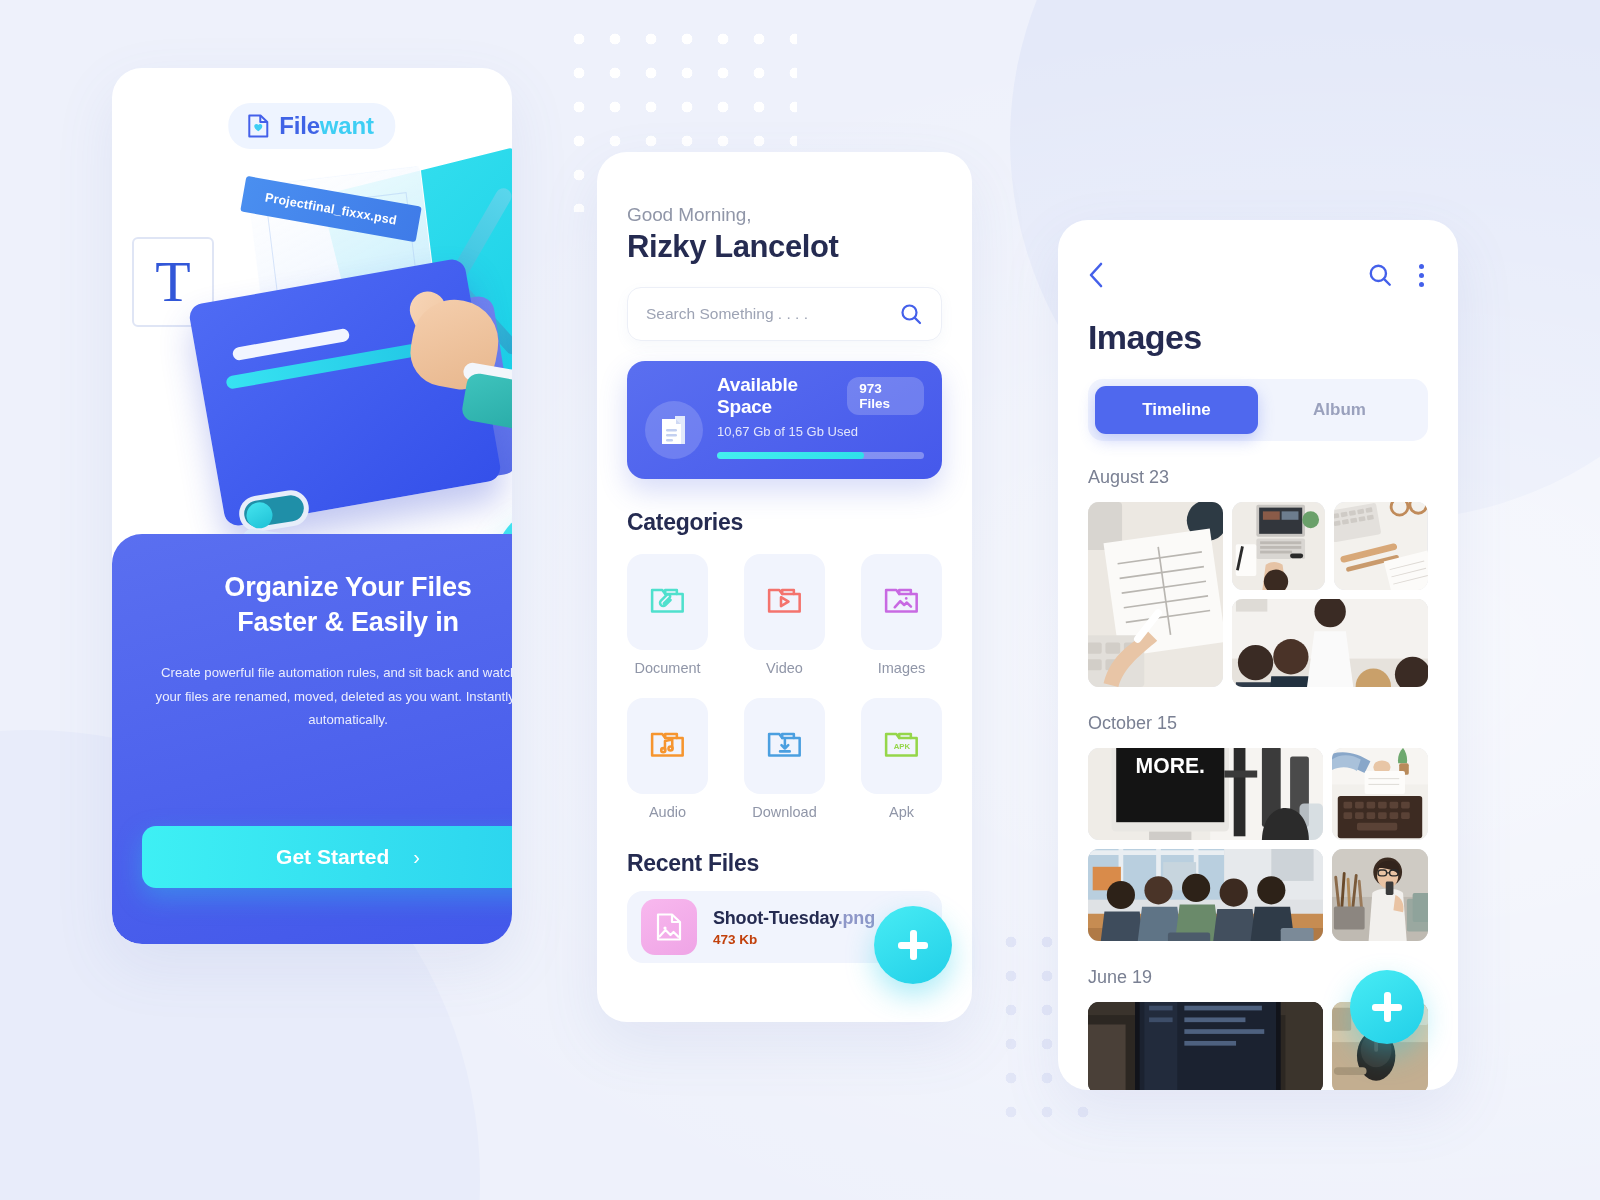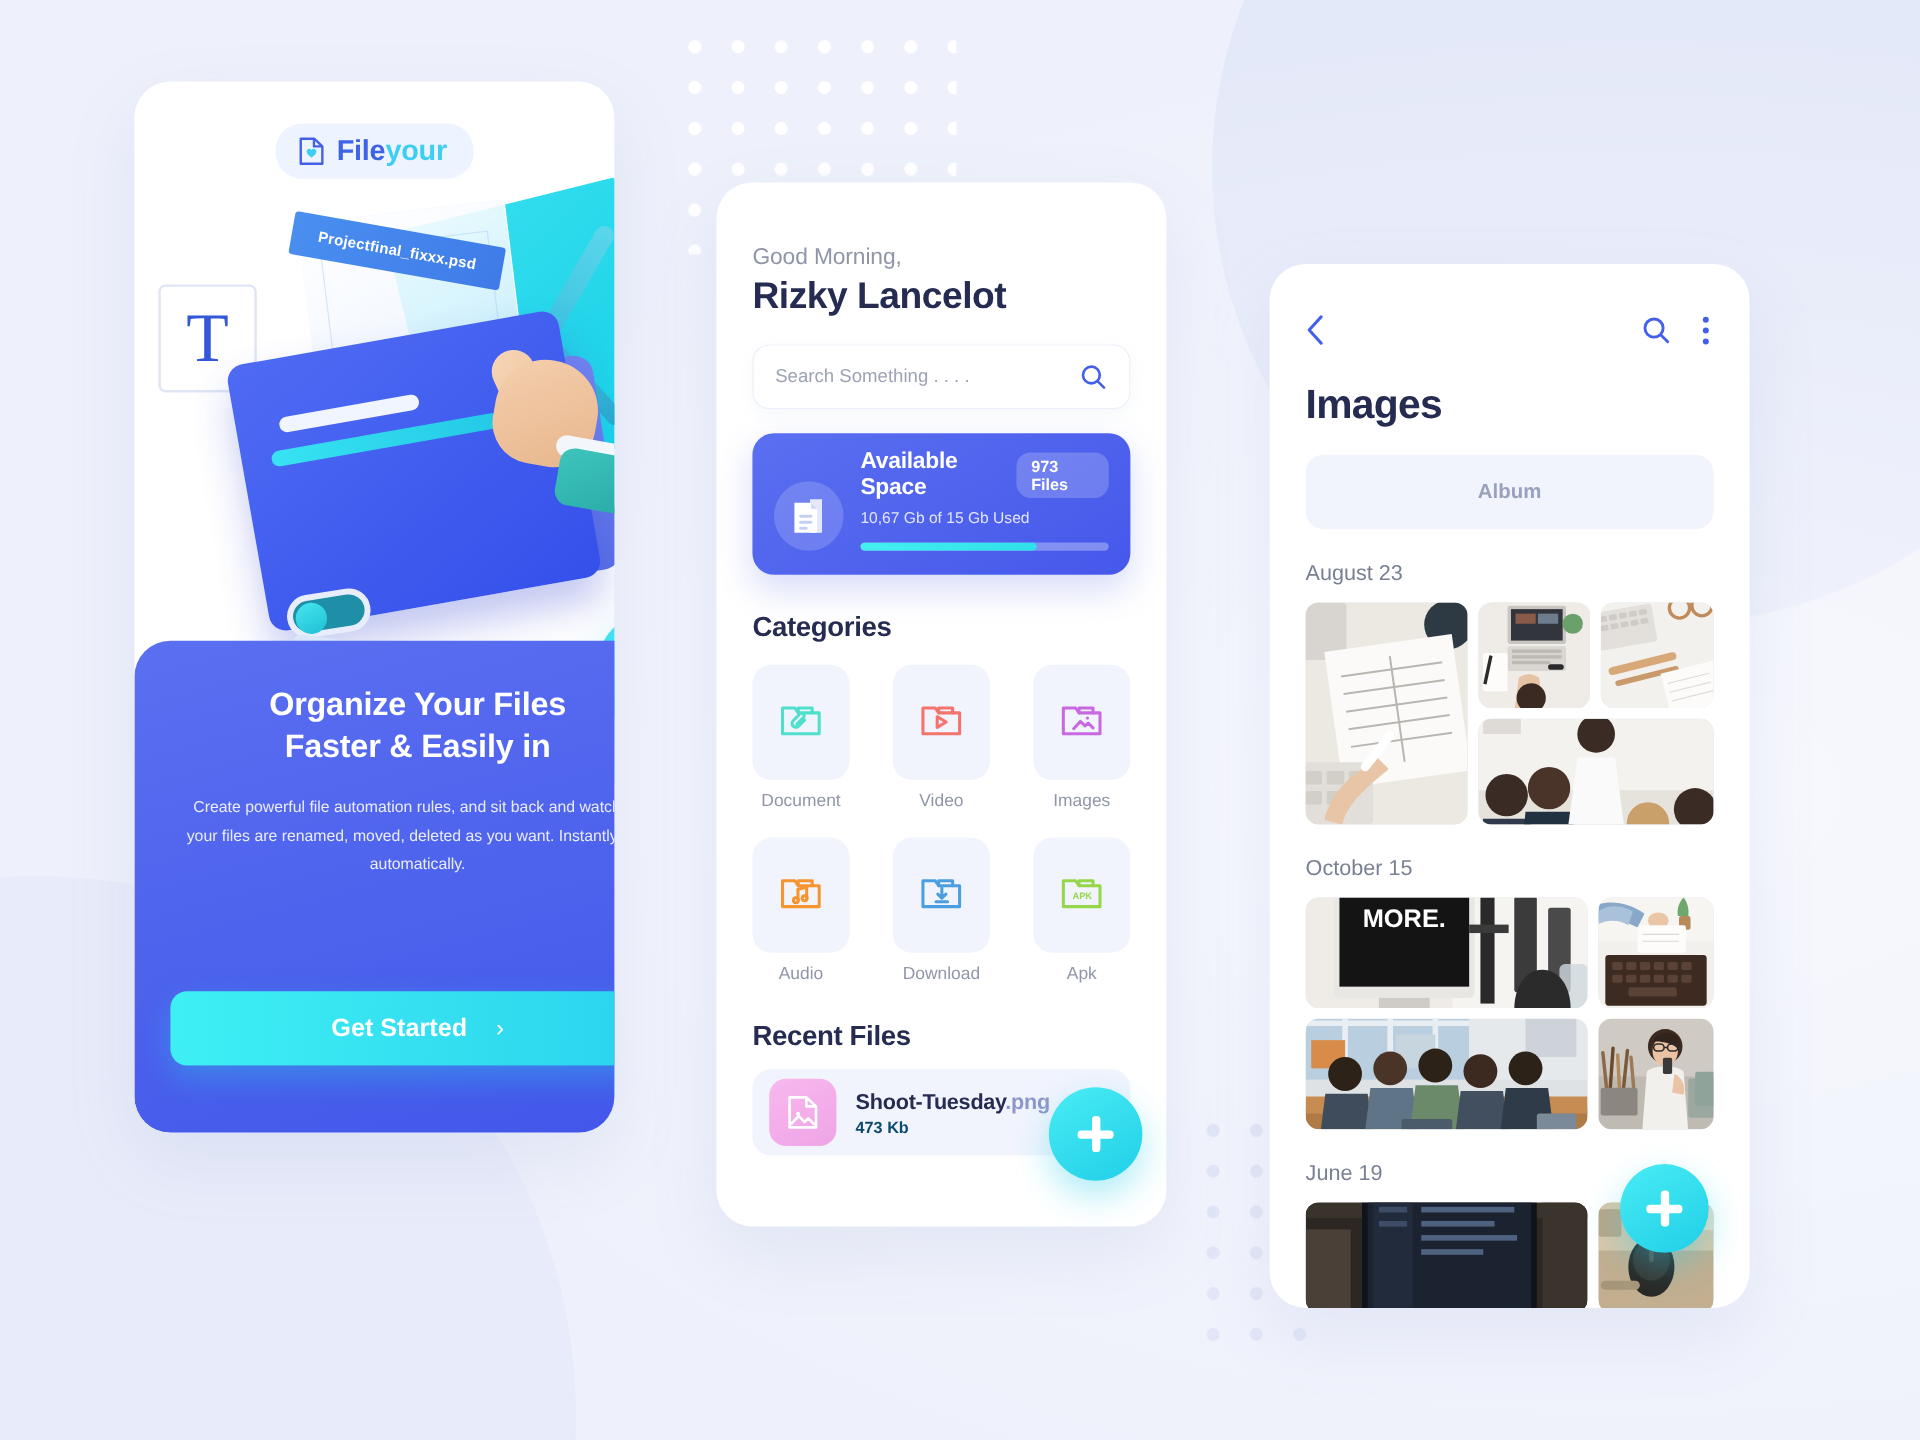--- a/index.html
+++ b/index.html
@@ -311,21 +311,21 @@
     background: #f1f4fd; display:flex; align-items:center; gap: 16px;
     padding: 0 14px;
   }
   .rec-ico {
     width: 56px; height: 56px; border-radius: 14px;
     background: linear-gradient(150deg,#f8b8ee,#efa4e6);
     display:flex; align-items:center; justify-content:center;
   }
   .rec-name { font-size: 18px; font-weight: 700; color: #252b51; letter-spacing:-0.2px;}
   .rec-name .ext { color: #8e97c8; font-weight: 700; }
-  .rec-size { font-size: 13.5px; color: #0c4a6e; font-weight: 700; margin-top: 3px; }
+  .rec-size { font-size: 13.5px; color: #c2410c; font-weight: 700; margin-top: 3px; }
 
   .fab {
     position: absolute; border-radius: 50%;
     background: linear-gradient(150deg, #48ecf4 0%, #21cfe8 100%);
     display:flex; align-items:center; justify-content:center;
     box-shadow: 0 12px 28px rgba(40,205,235,0.38);
     border: none; cursor: pointer;
   }
   #fab-mid { left: 874px; top: 906px; width: 78px; height: 78px; }
   #fab-right { left: 1350px; top: 970px; width: 74px; height: 74px; }
@@ -409,21 +409,21 @@
       <div class="il-plate"></div>
       <div class="il-x"></div>
     </div>
 
     <div class="logo-pill">
       <svg class="logo-mark" viewBox="0 0 24 26">
         <path d="M3 2.6h11.2L21 9v14.4H3z" fill="none" stroke="#4460ea" stroke-width="2" stroke-linejoin="round"></path>
         <path d="M14 2.6V9h7" fill="none" stroke="#4460ea" stroke-width="2" stroke-linejoin="round"></path>
         <path d="M12 18.2c-2.6-1.9-4-3.3-4-5 0-1.3 1-2.2 2.2-2.2.8 0 1.4.4 1.8.9.4-.5 1-.9 1.8-.9 1.2 0 2.2.9 2.2 2.2 0 1.7-1.4 3.1-4 5z" fill="#3ecef4"></path>
       </svg>
-      <span class="logo-text"><span class="a">File</span><span class="b">your</span></span>
+      <span class="logo-text"><span class="a">File</span><span class="b">want</span></span>
     </div>
 
     <div class="hero-card">
       <div class="hero-title">
         <div>Organize Your Files</div>
         <div>Faster &amp; Easily in</div>
       </div>
       <div class="hero-desc">Create powerful file automation rules, and sit back and watch as your files are renamed, moved, deleted as you want. Instantly and automatically.</div>
       <button class="cta">
         <span>Get Started</span>
@@ -574,20 +574,21 @@
             <i></i>
             <i></i>
             <i></i>
           </span>
       </div>
     </div>
 
     <div class="r-title">Images</div>
 
     <div class="seg">
+      <button class="seg-btn active">Timeline</button>
       <button class="seg-btn">Album</button>
     </div>
 
     <div id="groups">
         <div class="date-label">August 23</div>
         <div class="ph-group g-aug">
           <div class="ph p1">
             <svg viewBox="0 0 100 100" preserveAspectRatio="xMidYMid slice">
               <rect width="100" height="100" fill="#ece8e2"></rect>
               <rect x="2" y="0" width="30" height="26" fill="#d8d5d0" rx="2"></rect>

